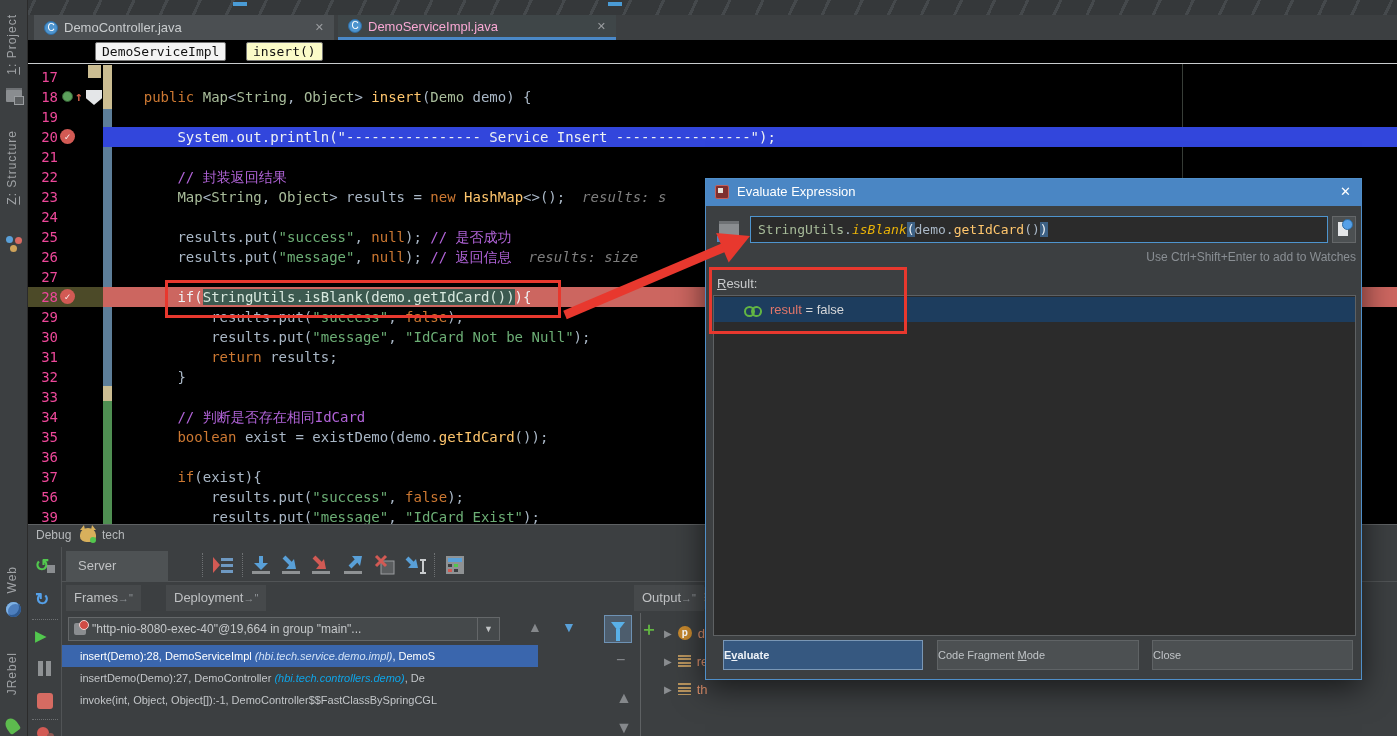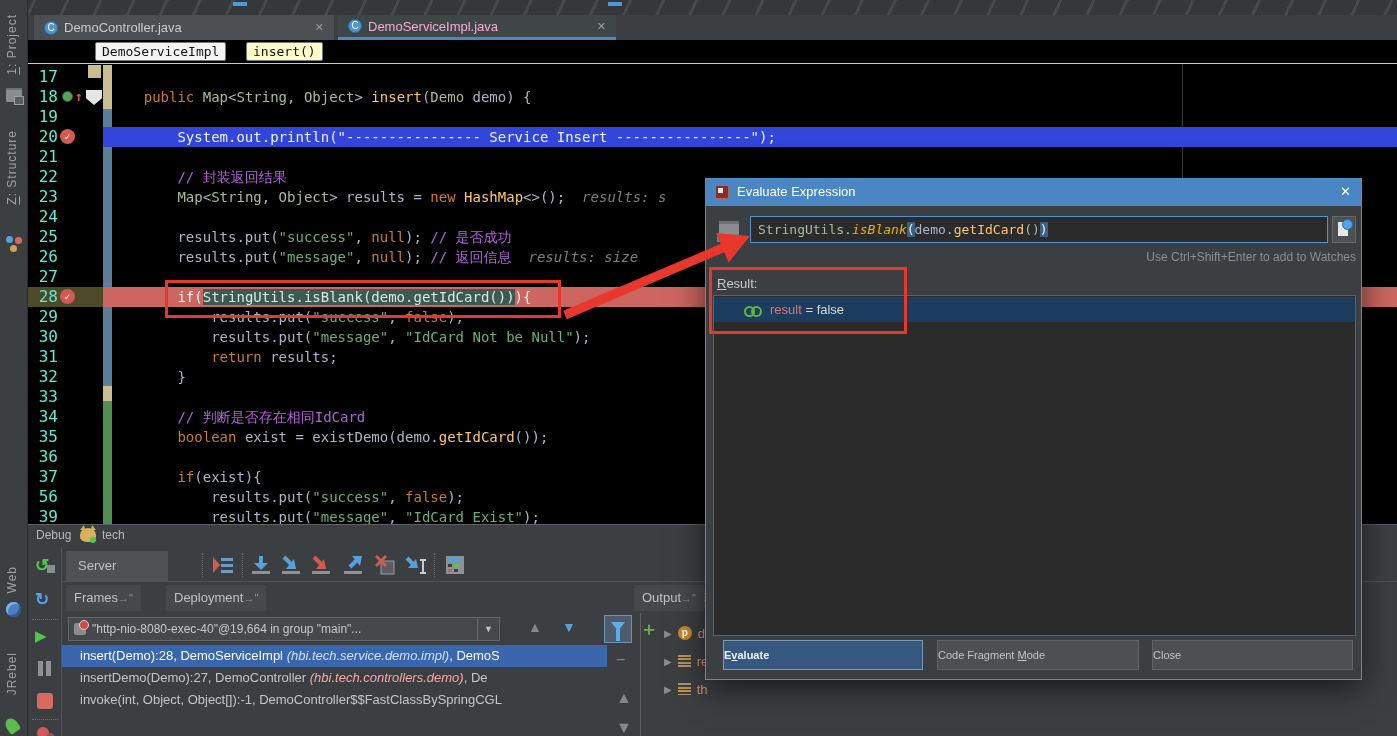--- a/index.html
+++ b/index.html
@@ -46,38 +46,38 @@
   .s-blue { top:45px; height:277px; background:#5d7e99; }
   .s-tan2 { top:322px; height:15px; background:#cbbd92; }
   .s-green { top:337px; height:124px; background:#4f8f52; }
   .tanblock { position:absolute; left:60px; top:1px; width:13px; height:13px; background:#cbbd92; }
   .pent { position:absolute; left:58px; top:26px; width:16px; height:15px; background:#e4e6e8; clip-path:polygon(0 0,100% 0,100% 55%,50% 100%,0 55%); }
   .ed-row { position:absolute; left:0; width:1369px; height:20px; font-family:"DejaVu Sans Mono", monospace; font-size:14px; line-height:20px; }
   .row-bg { position:absolute; left:75px; top:0; width:1294px; height:20px; }
   .hl-blue .row-bg { background:#3246dc; }
   .hl-pink .row-bg { background:#cc6660; }
   .gut-hl { position:absolute; left:0; top:0; width:75px; height:20px; background:#4c4a28; }
-  .lnum { position:absolute; left:0; top:0; width:30px; text-align:right; color:#5eead4; font-size:16px; }
+  .lnum { position:absolute; left:0; top:0; width:30px; text-align:right; color:#ec4899; font-size:14px; }
   .bp-icon { position:absolute; left:32px; top:2px; width:15px; height:15px; border-radius:50%; background:#d25a54; color:#f8e8e8; font-size:10px; line-height:15px; text-align:center; }
   .ov-circle { position:absolute; left:34px; top:4px; width:11px; height:11px; border-radius:50%; background:#5ca05c; border:1px solid #335f33; }
   .ov-arrow { position:absolute; left:47px; top:0px; color:#d0604a; font-size:13px; font-weight:bold; }
   .code { position:absolute; left:82px; top:0; white-space:pre; }
   .c-pln { color:#a9b7c6; }
   .c-kw { color:#cc7832; }
   .c-cls { color:#a8bc9a; }
   .c-mth { color:#ffc66d; }
   .c-mthi { color:#eab308; font-style:italic; }
   .c-str { color:#6cae75; }
   .c-cmt { color:#b163d8; }
   .c-wht { color:#eef1f3; }
   .c-hint { color:#7e7e7e; font-style:italic; }
   .c-sel { background:#3c5a50; color:#d8e8de; }
   .c-phl { background:#3d6185; color:#eef1f3; }
   .c-fm { color:#c3c6c9; }
-  .c-fp { color:#fca5a5; font-style:italic; }
+  .c-fp { color:#0ea5e9; font-style:italic; }
   .fr-sel .c-fm { color:#ffffff; }
   .fr-sel .c-fp { color:#cfe0f5; }
 
   
   .dbg { position:absolute; left:28px; top:524px; width:1369px; height:212px; background:#3c3f41; border-top:1px solid #5e6163; z-index:10; font-size:13px; color:#bfc1c3; }
   .dbg-header { position:absolute; left:0; top:0; width:1369px; height:22px; }
   .dbg-title { position:absolute; left:8px; top:3px; font-size:12px; color:#b6b9bb; }
   .cat-icon { position:absolute; left:52px; top:3px; width:16px; height:14px; background:#d8b05c; border-radius:50% 50% 40% 40%; }
   .cat-icon::before { content:""; position:absolute; left:0; top:-3px; border-left:4px solid transparent; border-right:1px solid transparent; border-bottom:5px solid #d8b05c; }
   .cat-icon::after { content:""; position:absolute; right:0; top:-3px; border-right:4px solid transparent; border-left:1px solid transparent; border-bottom:5px solid #d8b05c; }
@@ -99,21 +99,21 @@
   .thread-ic { width:12px; height:12px; margin:0 6px 0 5px; background:#8a8d90; position:relative; flex:none; border-radius:2px; }
   .thread-ic::after { content:""; position:absolute; right:-3px; top:-3px; width:8px; height:8px; border-radius:50%; background:#d04b45; border:1px solid #f0d0d0; }
   .thread-label { font-size:12px; color:#c6c9cb; white-space:nowrap; overflow:hidden; flex:1; }
   .combo-arrow { width:22px; height:22px; border-left:1px solid #646769; color:#c0c3c5; font-size:9px; line-height:22px; text-align:center; flex:none; }
   .nav-ic { position:absolute; top:6px; font-size:14px; }
   .funnel-box { position:absolute; left:542px; top:2px; width:28px; height:28px; background:#4d5d6d; border:1px solid #6e92b4; }
   .funnel { position:absolute; left:6px; top:6px; width:0; height:0; border-left:7px solid transparent; border-right:7px solid transparent; border-top:9px solid #59b0e8; }
   .funnel::after { content:""; position:absolute; left:-2px; top:-2px; width:4px; height:12px; background:#59b0e8; }
   .addw { position:absolute; left:578px; top:4px; color:#62b543; font-size:18px; font-weight:bold; }
   .frames-list { position:absolute; left:0; top:32px; width:545px; height:92px; }
-  .fr-row { position:absolute; left:0; width:545px; height:22px; line-height:22px; padding-left:18px; white-space:nowrap; overflow:hidden; font-size:13px; }
+  .fr-row { position:absolute; left:0; width:476px; height:22px; line-height:22px; padding-left:18px; white-space:nowrap; overflow:hidden; font-size:11px; }
   .fr-sel { background:#3a66ad; }
   .scrollcol { position:absolute; left:548px; top:0; width:28px; height:124px; }
   .sc-ic { position:absolute; left:6px; color:#85888b; }
   .splitter { position:absolute; left:578px; top:0; width:1px; height:124px; background:#5e6163; }
   .vars { position:absolute; left:580px; top:0; width:755px; height:124px; }
   .var-row { position:absolute; left:0; width:755px; height:24px; display:flex; align-items:center; gap:6px; padding-left:22px; }
   .var-exp { color:#8a8d90; font-size:10px; }
   .var-ic-parameter { width:14px; height:14px; border-radius:50%; background:#c7882d; color:#fff; font-size:10px; line-height:14px; text-align:center; font-weight:bold; }
   .var-ic-field { width:13px; height:12px; background:repeating-linear-gradient(#b8945e 0 2px,#3c3f41 2px 3.5px); }
   .var-label { color:#e0916c; font-size:13px; }

